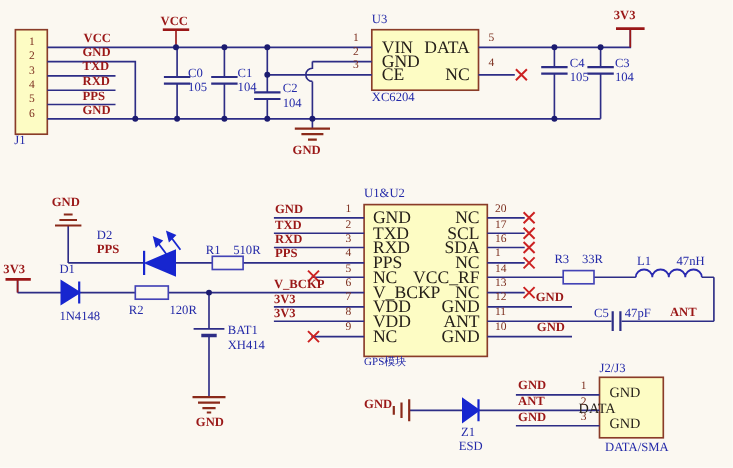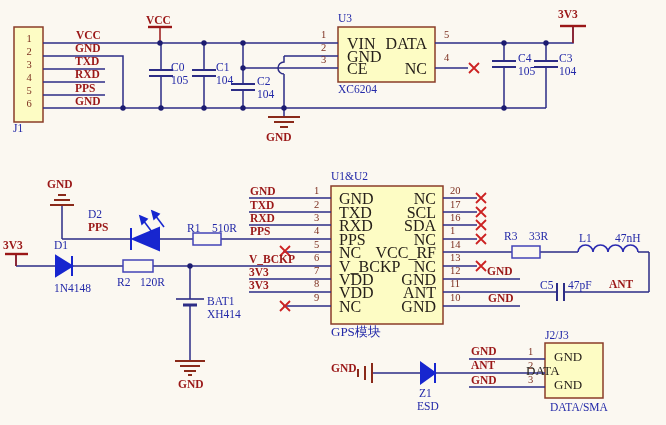--- a/index.html
+++ b/index.html
@@ -192,27 +192,27 @@
   <span class="t net" style="left:47px;top:179px">GND</span>
   <span class="t des" style="left:88px;top:209px">D2</span>
   <span class="t net" style="left:88px;top:222px">PPS</span>
   <span class="t des" style="left:187px;top:223px">R1</span>
   <span class="t des" style="left:212px;top:223px">510R</span>
 
   <span class="t net" style="left:3px;top:240px">3V3</span>
   <span class="t des" style="left:54px;top:240px">D1</span>
   <span class="t des" style="left:54px;top:283px">1N4148</span>
   <span class="t des" style="left:117px;top:277px">R2</span>
-  <span class="t des" style="left:140px;top:277px">120R</span>
+  <span class="t des" style="left:154px;top:277px">120R</span>
   <span class="t des" style="left:207px;top:296px">BAT1</span>
   <span class="t des" style="left:207px;top:309px">XH414</span>
   <span class="t net" style="left:178px;top:379px">GND</span>
 
   <span class="t des" style="left:331px;top:171px">U1&amp;U2</span>
-  <span class="t des" style="left:331px;top:325px;font-size:13px">GPS模块</span>
+  <span class="t des" style="left:331px;top:325px;font-size:10px">GPS模块</span>
 
   <span class="t net" style="left:250px;top:186px">GND</span>
   <span class="t net" style="left:250px;top:200px">TXD</span>
   <span class="t net" style="left:250px;top:213px">RXD</span>
   <span class="t net" style="left:250px;top:226px">PPS</span>
   <span class="t net" style="left:249px;top:254px">V_BCKP</span>
   <span class="t net" style="left:249px;top:267px">3V3</span>
   <span class="t net" style="left:249px;top:280px">3V3</span>
 
   <span class="t pn" style="left:314px;top:186px">1</span>

